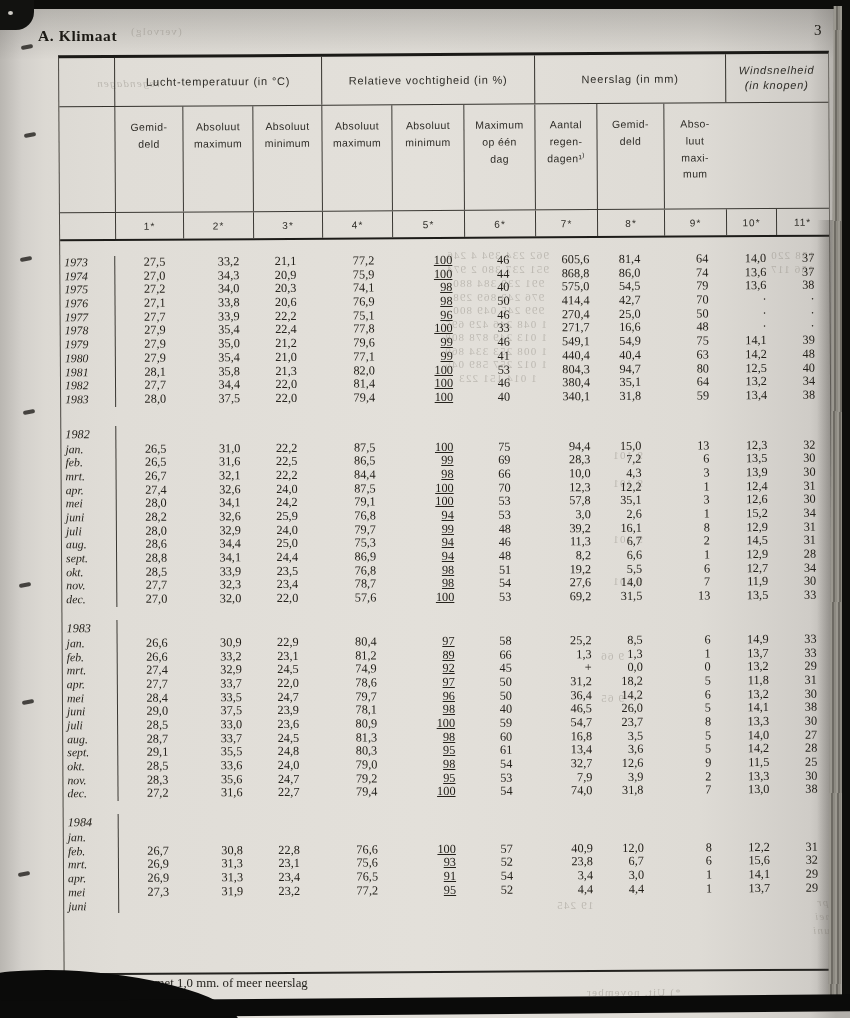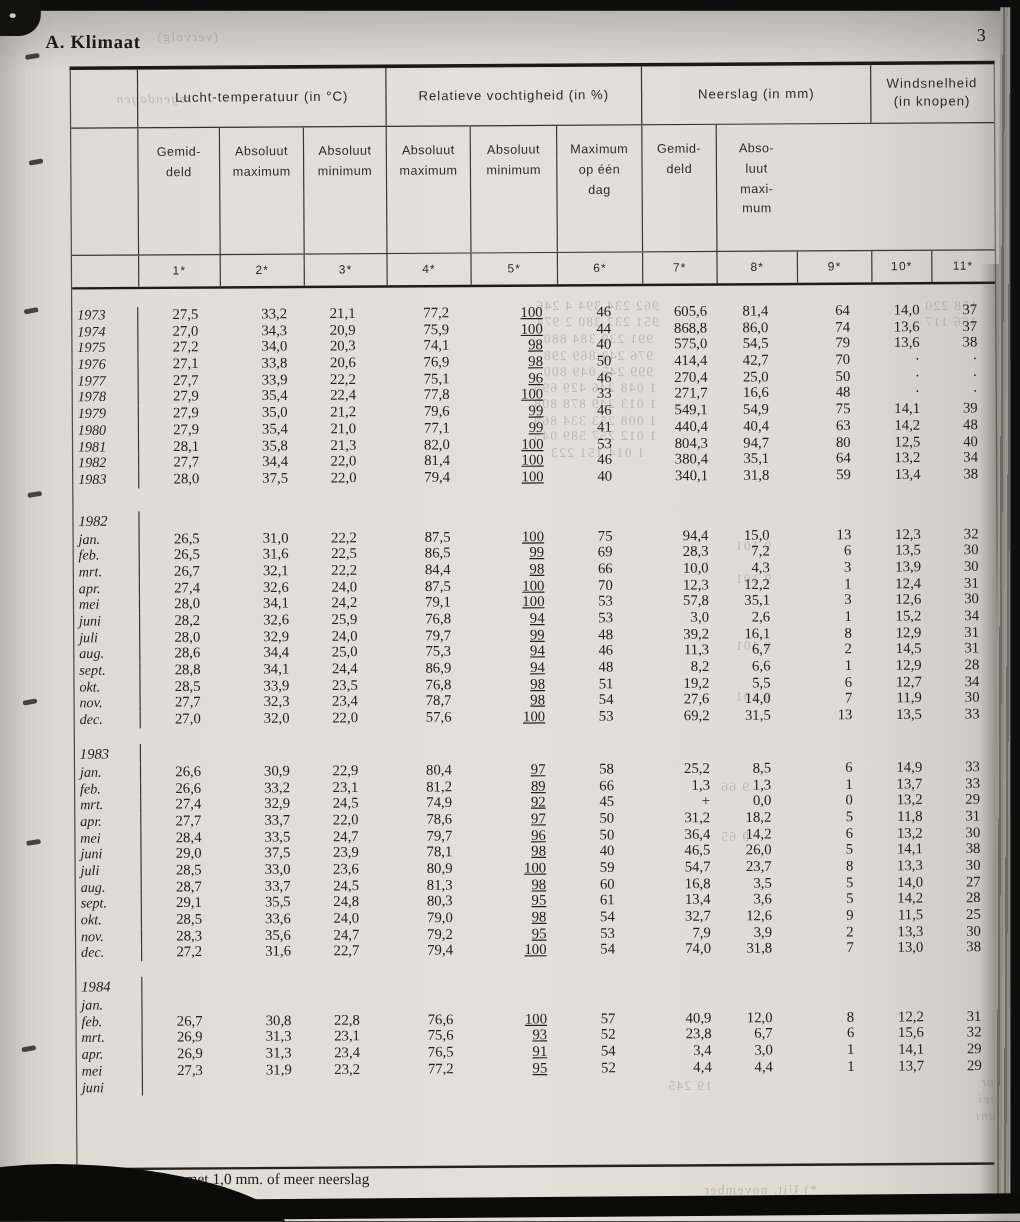--- a/index.html
+++ b/index.html
@@ -107,38 +107,41 @@
       <span class="ghost it" style="left: 814px; top: 910px;">mei</span>
       <span class="ghost it" style="left: 812px; top: 924px;">juni</span>
     </div>
 
   <div class="table-box">
     <div class="grid group-row hdr">
       <div class="spacer-cell"></div>
     <div class="group-cell" style="grid-column: span 3;">Lucht-temperatuur (in °C)</div>
         <div class="group-cell" style="grid-column: span 3;">Relatieve vochtigheid (in %)</div>
         <div class="group-cell" style="grid-column: span 3;">Neerslag (in mm)</div>
-        <div class="group-cell" style="grid-column: span 2;">Windsnelheid
+        <div class="group-cell" style="grid-column: span 2; font-style: italic;">Windsnelheid
 (in knopen)</div>
       </div>
     <div class="grid subhead-row hdr">
       <div class="spacer-cell"></div>
     <div class="subhead-cell">Gemid-
 deld</div>
         <div class="subhead-cell">Absoluut
 maximum</div>
         <div class="subhead-cell">Absoluut
 minimum</div>
         <div class="subhead-cell">Absoluut
 maximum</div>
         <div class="subhead-cell">Absoluut
 minimum</div>
         <div class="subhead-cell">Maximum
 op één
 dag</div>
+        <div class="subhead-cell">Aantal
+regen-
+dagen¹⁾</div>
         <div class="subhead-cell">Gemid-
 deld</div>
         <div class="subhead-cell">Abso-
 luut
 maxi-
 mum</div>
       </div>
     <div class="grid numbers-row hdr">
       <div class="spacer-cell"></div>
     <div class="number-cell">1*</div>

